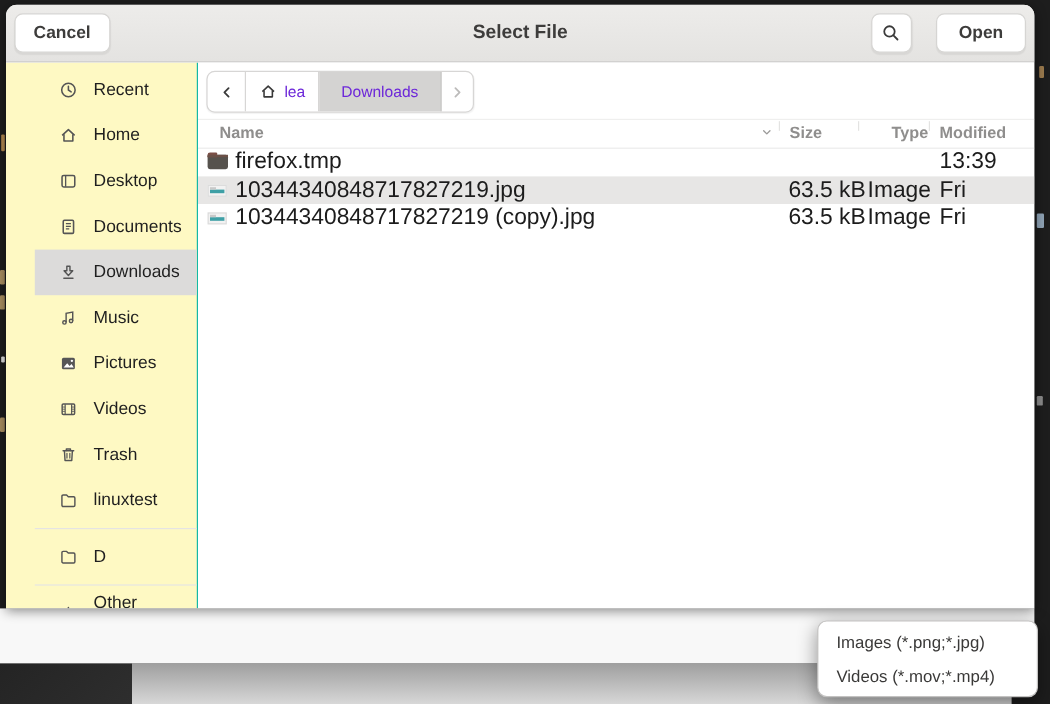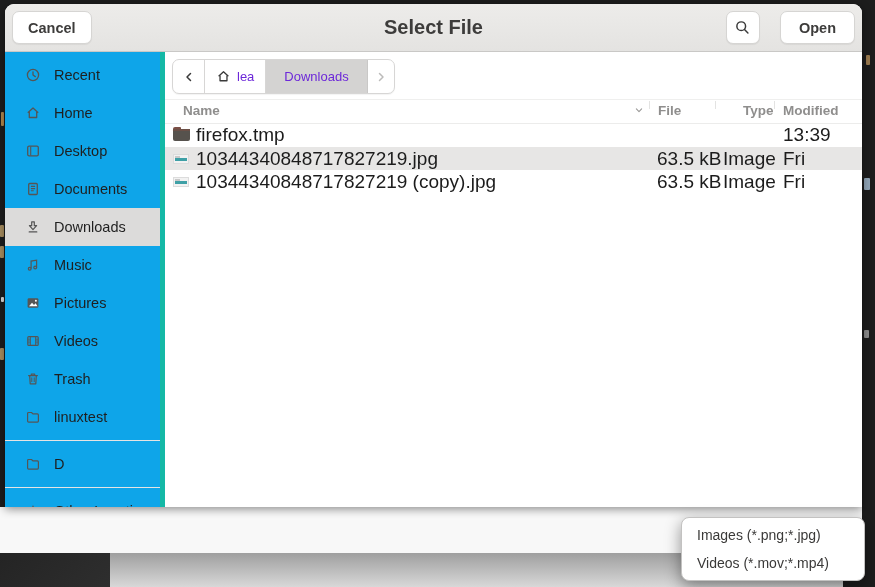--- a/index.html
+++ b/index.html
@@ -23,38 +23,38 @@
     box-shadow:0 2px 10px rgba(0,0,0,.45);
   }
   .headerbar{
     height:48px;flex:0 0 48px;position:relative;
     background:linear-gradient(#edecea,#e4e3e1);
     border-bottom:1px solid #c9c8c6;
     display:flex;align-items:center;padding:0 7px;box-sizing:border-box;gap:12px;
   }
   .hb-title{
     position:absolute;left:0;right:0;text-align:center;
-    font-size:20px;font-weight:700;color:#3d3c3b;pointer-events:none;
+    font-size:16px;font-weight:700;color:#3d3c3b;pointer-events:none;
   }
   .hb-btn{
     height:33px;background:#fff;border:1px solid #d6d5d3;border-radius:7px;
     box-shadow:0 1px 1px rgba(0,0,0,.06);
     font-family:inherit;font-size:14.5px;font-weight:600;color:#3d3c3b;
     display:flex;align-items:center;justify-content:center;cursor:pointer;
   }
   .hb-cancel{padding:0 15px;}
   .hb-search{width:34px;margin-left:auto;margin-right:8px;padding:0;}
   .hb-open{padding:0 18px;}
 
   .dlg-body{flex:1;display:flex;min-height:0;overflow:hidden;}
 
   
   .sidebar{
-    width:160px;flex:0 0 160px;background:#0ea5e9;border-right:5px solid #14b8a6;
-    padding-top:4px;box-sizing:border-box;overflow:hidden;
+    width:160px;flex:0 0 160px;background:#fef9c3;border-right:1px solid #14b8a6;
+    padding-top:4px;box-sizing:border-box;overflow:hidden;padding-left:24px;
   }
   .sb-item{
     height:38px;display:flex;align-items:center;gap:13px;padding-left:20px;
     font-size:14.5px;color:#1f1f1f;cursor:pointer;
   }
   .sb-item.selected{background:#dcdbda;}
   .sb-icon{width:16px;height:16px;display:flex;align-items:center;justify-content:center;flex:0 0 16px;}
   .sb-icon svg{width:16px;height:16px;display:block;}
   .sb-sep{height:1px;background:#e5e4e3;margin:4px 0;}
 
@@ -302,21 +302,21 @@
       </div>
 
       <div class="col-header">
         <span class="ch-name">Name</span>
         <span class="ch-sort">
           <svg width="14" height="14" viewBox="0 0 16 16" fill="none" stroke="#9b9a99" stroke-width="1.3" stroke-linecap="round" stroke-linejoin="round">
               <path d="M5 6.8l3 3 3-3"></path>
             </svg>
         </span>
         <i class="ch-tick" style="left:484px;"></i>
-        <span class="ch-size">File</span>
+        <span class="ch-size">Size</span>
         <i class="ch-tick" style="left:550px;"></i>
         <span class="ch-type">Type</span>
         <i class="ch-tick" style="left:609px;"></i>
         <span class="ch-mod">Modified</span>
       </div>
 
       <div class="rows" id="rows">
           <div class="file-row">
             <span class="fr-icon icon-folder-solid"></span>
             <span class="fr-name">firefox.tmp</span>

